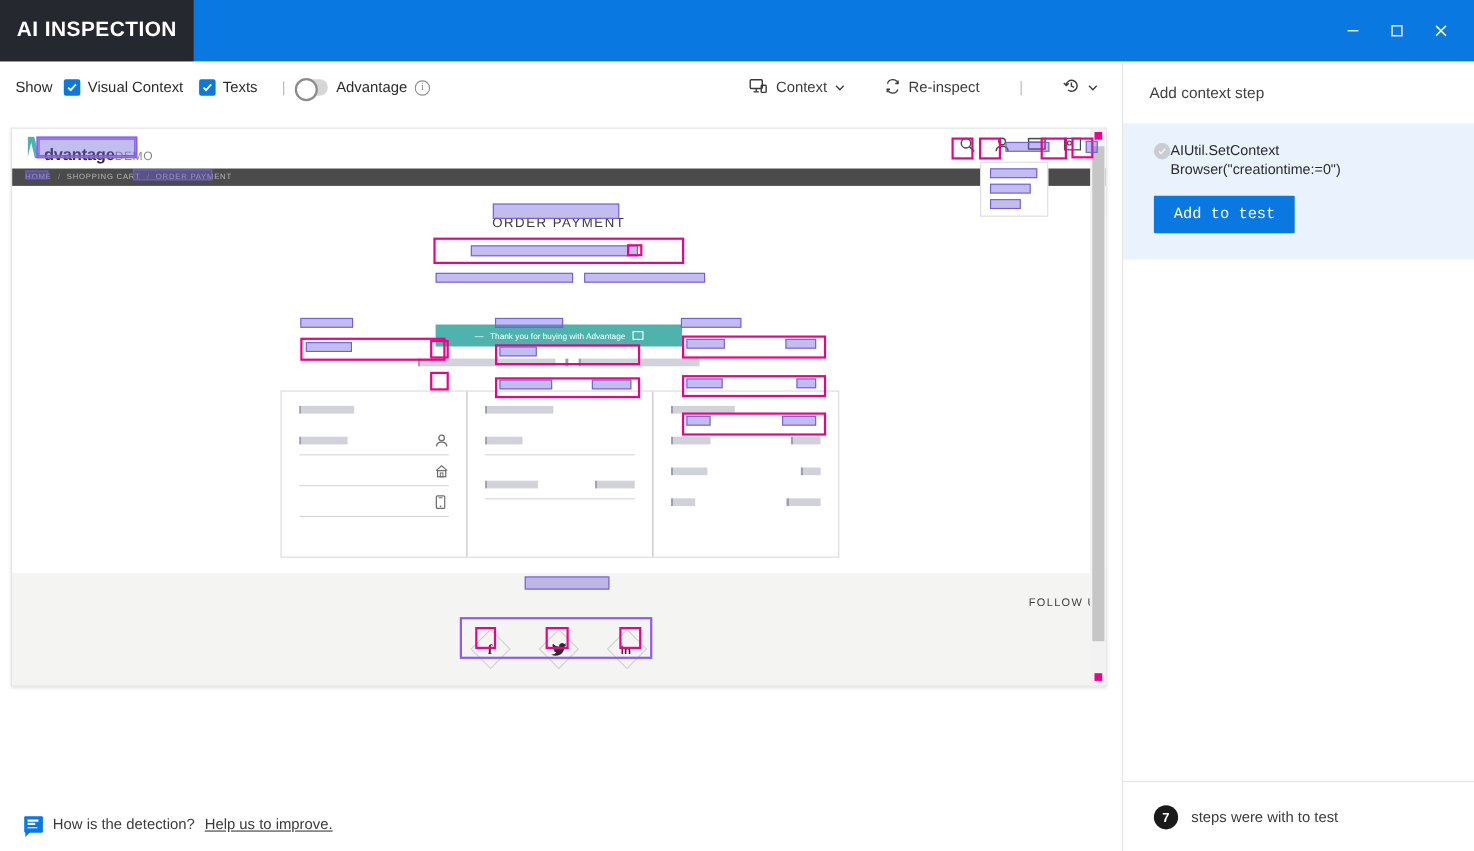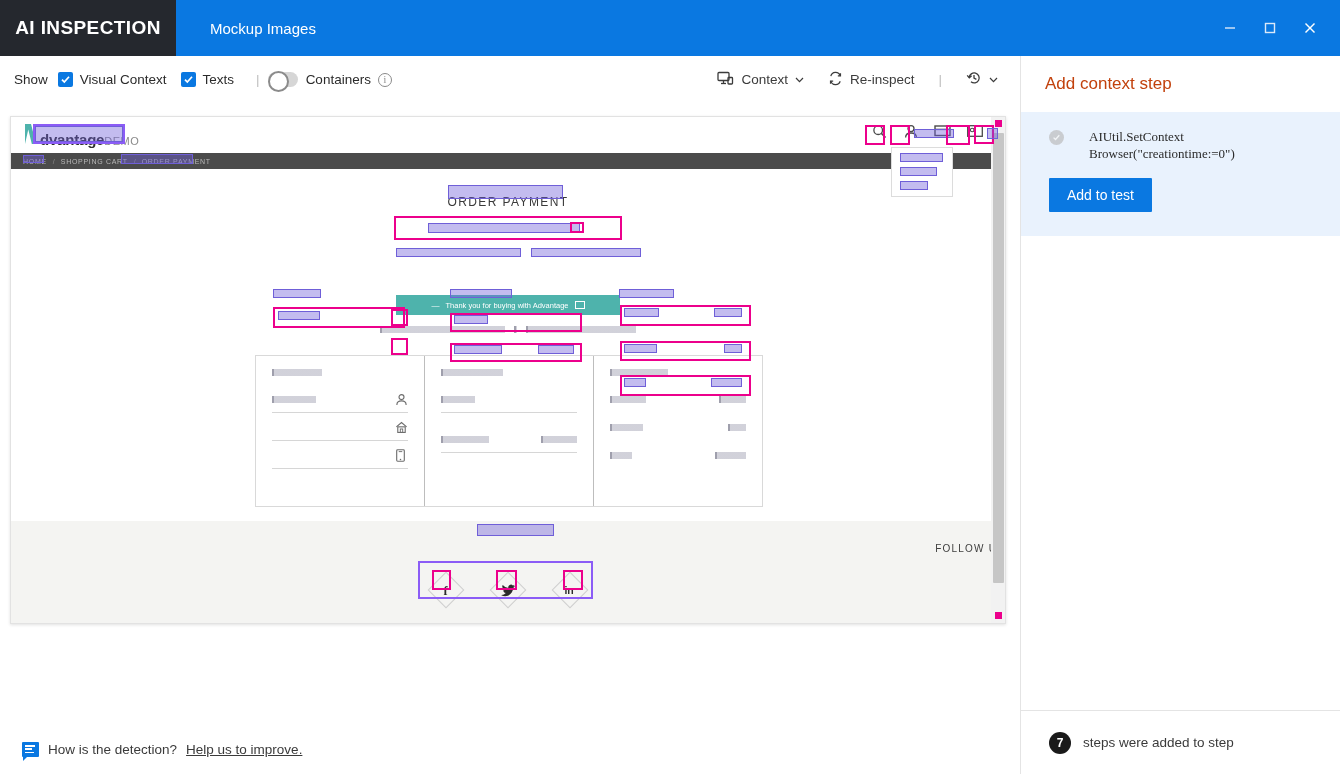--- a/index.html
+++ b/index.html
@@ -56,21 +56,21 @@
   }
   .toggle::before {
     content: ""; position: absolute; left: 0; top: -1px; width: 17px; height: 17px;
     border-radius: 50%; background: #ffffff; border: 2px solid #8b8b8b;
   }
   .info-i {
     width: 14px; height: 14px; border: 1px solid #8a8a8a; border-radius: 50%;
     color: #8a8a8a; font-size: 10px; display: inline-flex; align-items: center;
     justify-content: center; margin-left: 7px; font-family: "Liberation Serif", serif;
   }
-  .tb-right { display: flex; align-items: center; gap: 8px; color: #3b3b3b; }
+  .tb-right { display: flex; align-items: center; gap: 20px; color: #3b3b3b; }
   .tb-btn { display: flex; align-items: center; gap: 7px; padding: 4px 8px; cursor: pointer; font-size: 13.5px; }
   .tb-sep { color: #bdbdbd; margin: 0 8px; }
   .chev { font-size: 9px; color: #4a4a4a; }
 
   
   .canvas { flex: 1; background: #ffffff; position: relative; padding: 12px 10px 0 10px; min-height: 0; }
   .page {
     position: relative; width: 996px; height: 508px; background: #ffffff;
     border: 1px solid #e2e2e2; box-shadow: 0 1px 3px rgba(0,0,0,.12); overflow: hidden;
   }
@@ -149,52 +149,51 @@
     content: ""; position: absolute; left: 1px; bottom: -4px; border-left: 5px solid #0a78e1;
     border-bottom: 5px solid transparent;
   }
   .fb-bubble i {
     position: absolute; left: 3px; height: 1.6px; background: #fff; display: block;
   }
   .fb-link { text-decoration: underline; color: #3a3a3a; cursor: pointer; }
 
   
   .right { width: 320px; border-left: 1px solid #e4e4e4; display: flex; flex-direction: column; background: #ffffff; }
-  .rp-head { height: 56px; display: flex; align-items: center; padding-left: 24px; font-size: 17px; color: #c2410c; }
+  .rp-head { height: 56px; display: flex; align-items: center; padding-left: 24px; font-size: 14px; color: #404040; }
   .rp-card { background: #e9f2fd; padding: 16px 0 24px 0; }
-  .rp-step { display: flex; align-items: flex-start; gap: 25px; padding: 0 24px 0 28px; font-family: Liberation Serif, serif; }
+  .rp-step { display: flex; align-items: flex-start; gap: 0; padding: 0 24px 0 28px; }
   .rp-check {
     width: 15px; height: 15px; border-radius: 50%; background: #c9ccd0; flex: 0 0 15px;
     display: flex; align-items: center; justify-content: center; margin-top: 2px;
   }
   .rp-step-txt { font-size: 13px; color: #2b2b2b; line-height: 1.32; }
   .rp-btn {
     margin: 16px 6px 0 28px; background: #0a78e1; color: #fff; border: none; padding: 9px 18px;
-    font-size: 14px; font-family: Liberation Sans, sans-serif; cursor: pointer; border-radius: 1px;
+    font-size: 14px; font-family: Liberation Mono, monospace; cursor: pointer; border-radius: 1px;
   }
   .rp-spacer { flex: 1; }
   .rp-foot {
     height: 64px; flex: 0 0 64px; border-top: 1px solid #e4e4e4; display: flex;
     align-items: center; gap: 12px; padding-left: 28px;
   }
   .rp-badge {
     width: 22px; height: 22px; border-radius: 50%; background: #1a1a1a; color: #fff;
     font-size: 12px; display: flex; align-items: center; justify-content: center; font-weight: bold;
   }
   .rp-foot-txt { font-size: 13.5px; color: #3a3a3a; }
 </style>
 </head>
 <body>
 
 <div class="app">
 
   <div class="titlebar">
     <div class="brand">AI INSPECTION</div>
     <div class="tabs">
-      <div class="tab">Mockup Images</div>
     </div>
     <div class="spacer"></div>
     <div class="wincontrols">
       <div class="winbtn">
         <svg width="14" height="14" viewBox="0 0 14 14">
             <line x1="2" y1="7" x2="12" y2="7" stroke="#dce9f8" stroke-width="1.4"></line>
           </svg>
       </div>
       <div class="winbtn">
         <svg width="14" height="14" viewBox="0 0 14 14">
@@ -228,21 +227,21 @@
           <span class="cbox">
             <svg width="11" height="11" viewBox="0 0 11 11">
                 <polyline points="2,5.6 4.3,8 9,2.7" fill="none" stroke="#fff" stroke-width="1.7"></polyline>
               </svg>
           </span>
           <span>Texts</span>
         </span>
         <span class="tb-sep">|</span>
         <span class="tb-item">
           <span class="toggle"></span>
-          <span>Containers</span>
+          <span>Advantage</span>
           <span class="info-i">i</span>
         </span>
 
         <div class="spacer"></div>
 
         <div class="tb-right">
           <div class="tb-btn">
             <span>
               <svg width="17" height="15" viewBox="0 0 17 15">
                   <rect x="1" y="1.5" width="11" height="8" rx="1" fill="none" stroke="#3b3b3b" stroke-width="1.3"></rect>
@@ -516,18 +515,18 @@
                 <polyline points="1.6,4.6 3.5,6.5 7.3,2.3" fill="none" stroke="#f2f4f6" stroke-width="1.3"></polyline>
               </svg>
           </span>
           <span class="rp-step-txt">AIUtil.SetContext Browser("creationtime:=0")</span>
         </div>
         <button class="rp-btn">Add to test</button>
       </div>
       <div class="rp-spacer"></div>
       <div class="rp-foot">
         <span class="rp-badge">7</span>
-        <span class="rp-foot-txt">steps were added to step</span>
+        <span class="rp-foot-txt">steps were with to test</span>
       </div>
     </div>
 
   </div>
 </div>
 
 </body></html>

